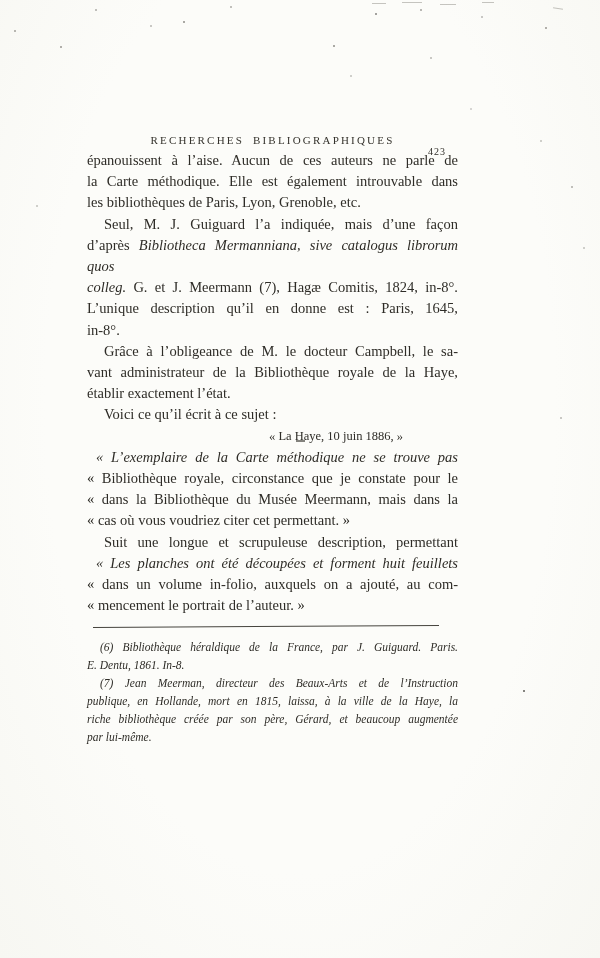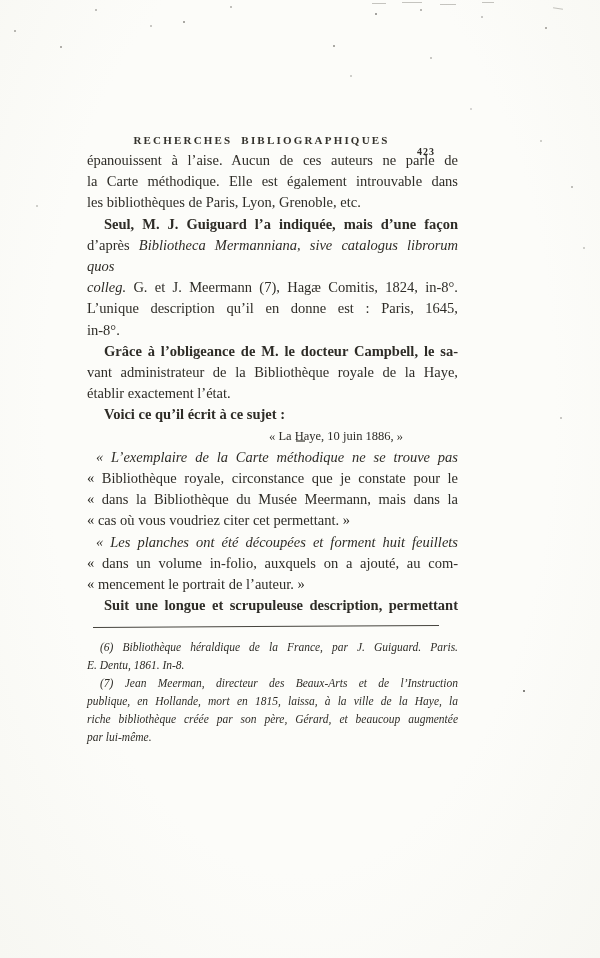--- a/index.html
+++ b/index.html
@@ -10,42 +10,42 @@
     font-family: "Liberation Serif", "DejaVu Serif", serif;
     color: #2e2c27;
     overflow: hidden;
   }
   .page {
     position: absolute; inset: 0;
     background: radial-gradient(ellipse at 50% 42%, #fcfcf9 60%, #f7f7f2 100%);
   }
   
   .header {
-    position: absolute; top: 134px; left: 76px; width: 371px; height: 20px; font-weight: bold;
+    position: absolute; top: 134px; left: 87px; width: 371px; height: 20px;
   }
   .running-title {
     display: block; text-align: center;
     font-size: 11px; letter-spacing: 2.2px; word-spacing: 4px;
     color: #34322c;
   }
   .page-number {
     position: absolute; right: 12px; top: -2px;
     font-size: 10px; letter-spacing: 1px; color: #2e2c27; margin-top: 14px;
   }
   
   .column {
     position: absolute; left: 87px; top: 150px; width: 371px;
   }
   #content .block { margin: 0; }
   .line {
     font-size: 14.5px; line-height: 21.2px;
     white-space: normal;
   }
   .jl { text-align: justify; text-align-last: justify; }
-  .paragraph .ind { text-indent: 17px; font-weight: bold; }
+  .paragraph .ind { text-indent: 17px; }
   .quote .ind { text-indent: 9px; font-style: italic; }
   .dateline .line {
     padding-left: 182px; font-size: 12.5px; line-height: 21.2px;
   }
   
   .footnote-rule {
     width: 346px; height: 1px; background: #45433d;
     margin: 10px 0 11px 6px;
     transform: rotate(-0.35deg);
   }
@@ -111,27 +111,27 @@
         </div>
         <div class="block dateline">
           <div class="line">« La Haye, 10 juin 1886, »</div>
         </div>
         <div class="block quote">
           <div class="line jl ind">« L’exemplaire de la Carte méthodique ne se trouve pas</div>
           <div class="line jl">« Bibliothèque royale, circonstance que je constate pour le</div>
           <div class="line jl">« dans la Bibliothèque du Musée Meermann, mais dans la</div>
           <div class="line">« cas où vous voudriez citer cet permettant. »</div>
         </div>
+        <div class="block paragraph">
+          <div class="line jl ind">Suit une longue et scrupuleuse description, permettant</div>
+        </div>
         <div class="block quote">
           <div class="line jl ind">« Les planches ont été découpées et forment huit feuillets</div>
           <div class="line jl">« dans un volume in-folio, auxquels on a ajouté, au com-</div>
           <div class="line">« mencement le portrait de l’auteur. »</div>
-        </div>
-        <div class="block paragraph">
-          <div class="line jl ind">Suit une longue et scrupuleuse description, permettant</div>
         </div>
       </div>
     <div class="footnote-rule"></div>
     <div id="footnotes">
         <div class="block note">
           <div class="line jl ind">(6) Bibliothèque héraldique de la France, par J. Guiguard. Paris.</div>
           <div class="line">E. Dentu, 1861. In-8.</div>
         </div>
         <div class="block note">
           <div class="line jl ind">(7) Jean Meerman, directeur des Beaux-Arts et de l’Instruction</div>

